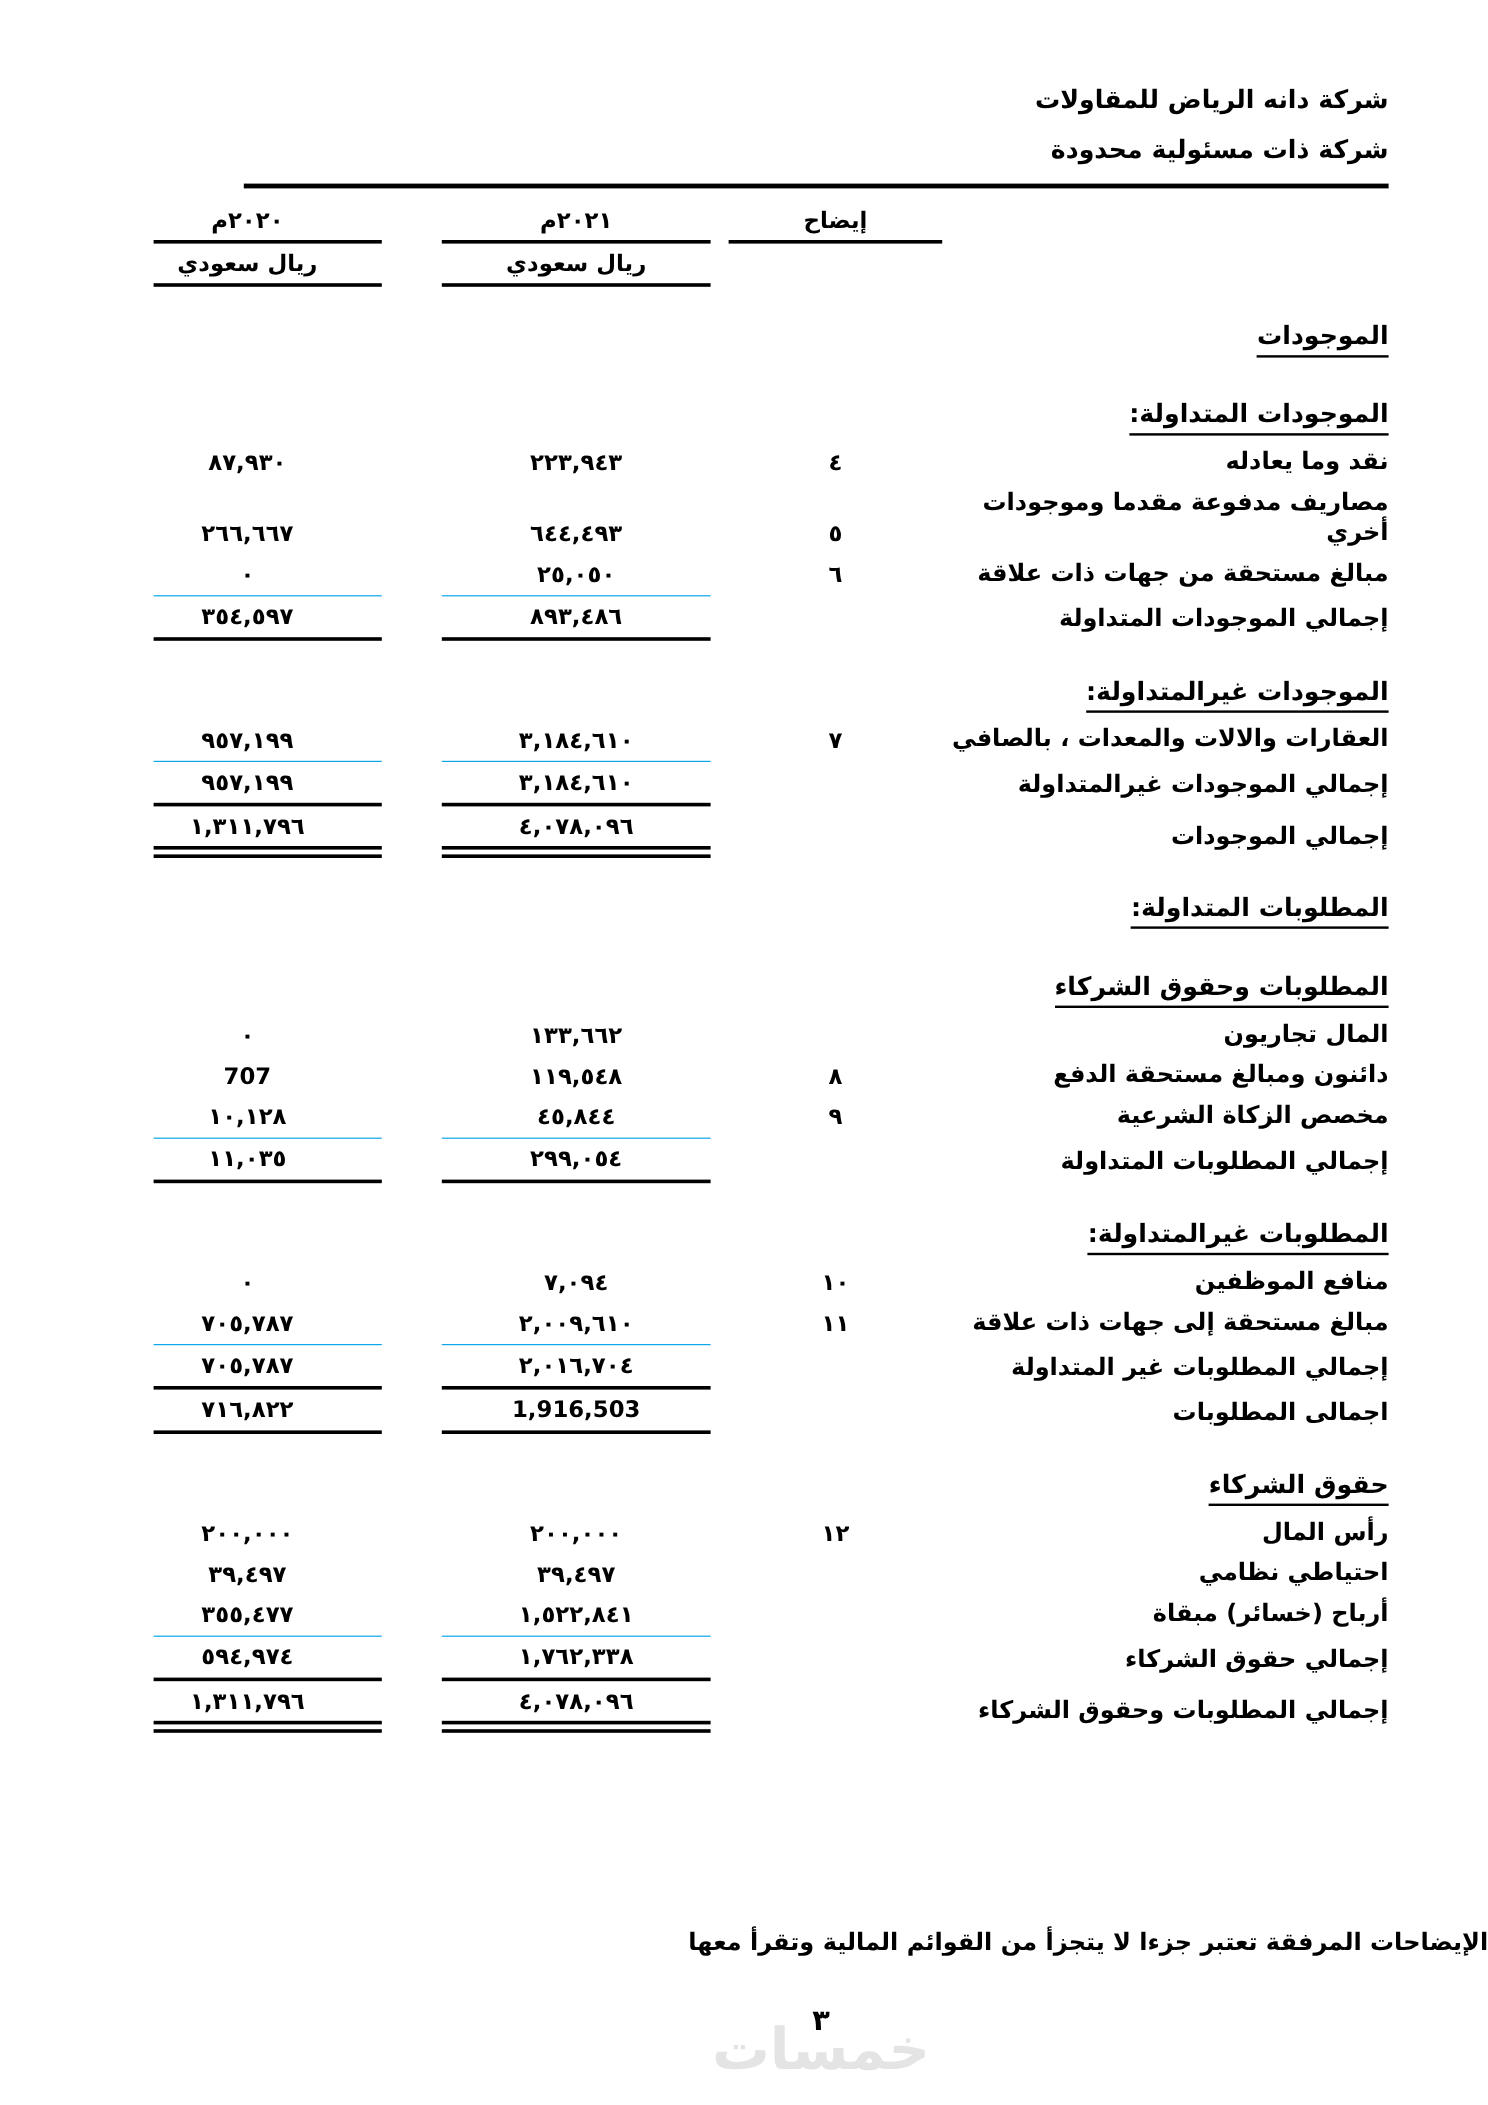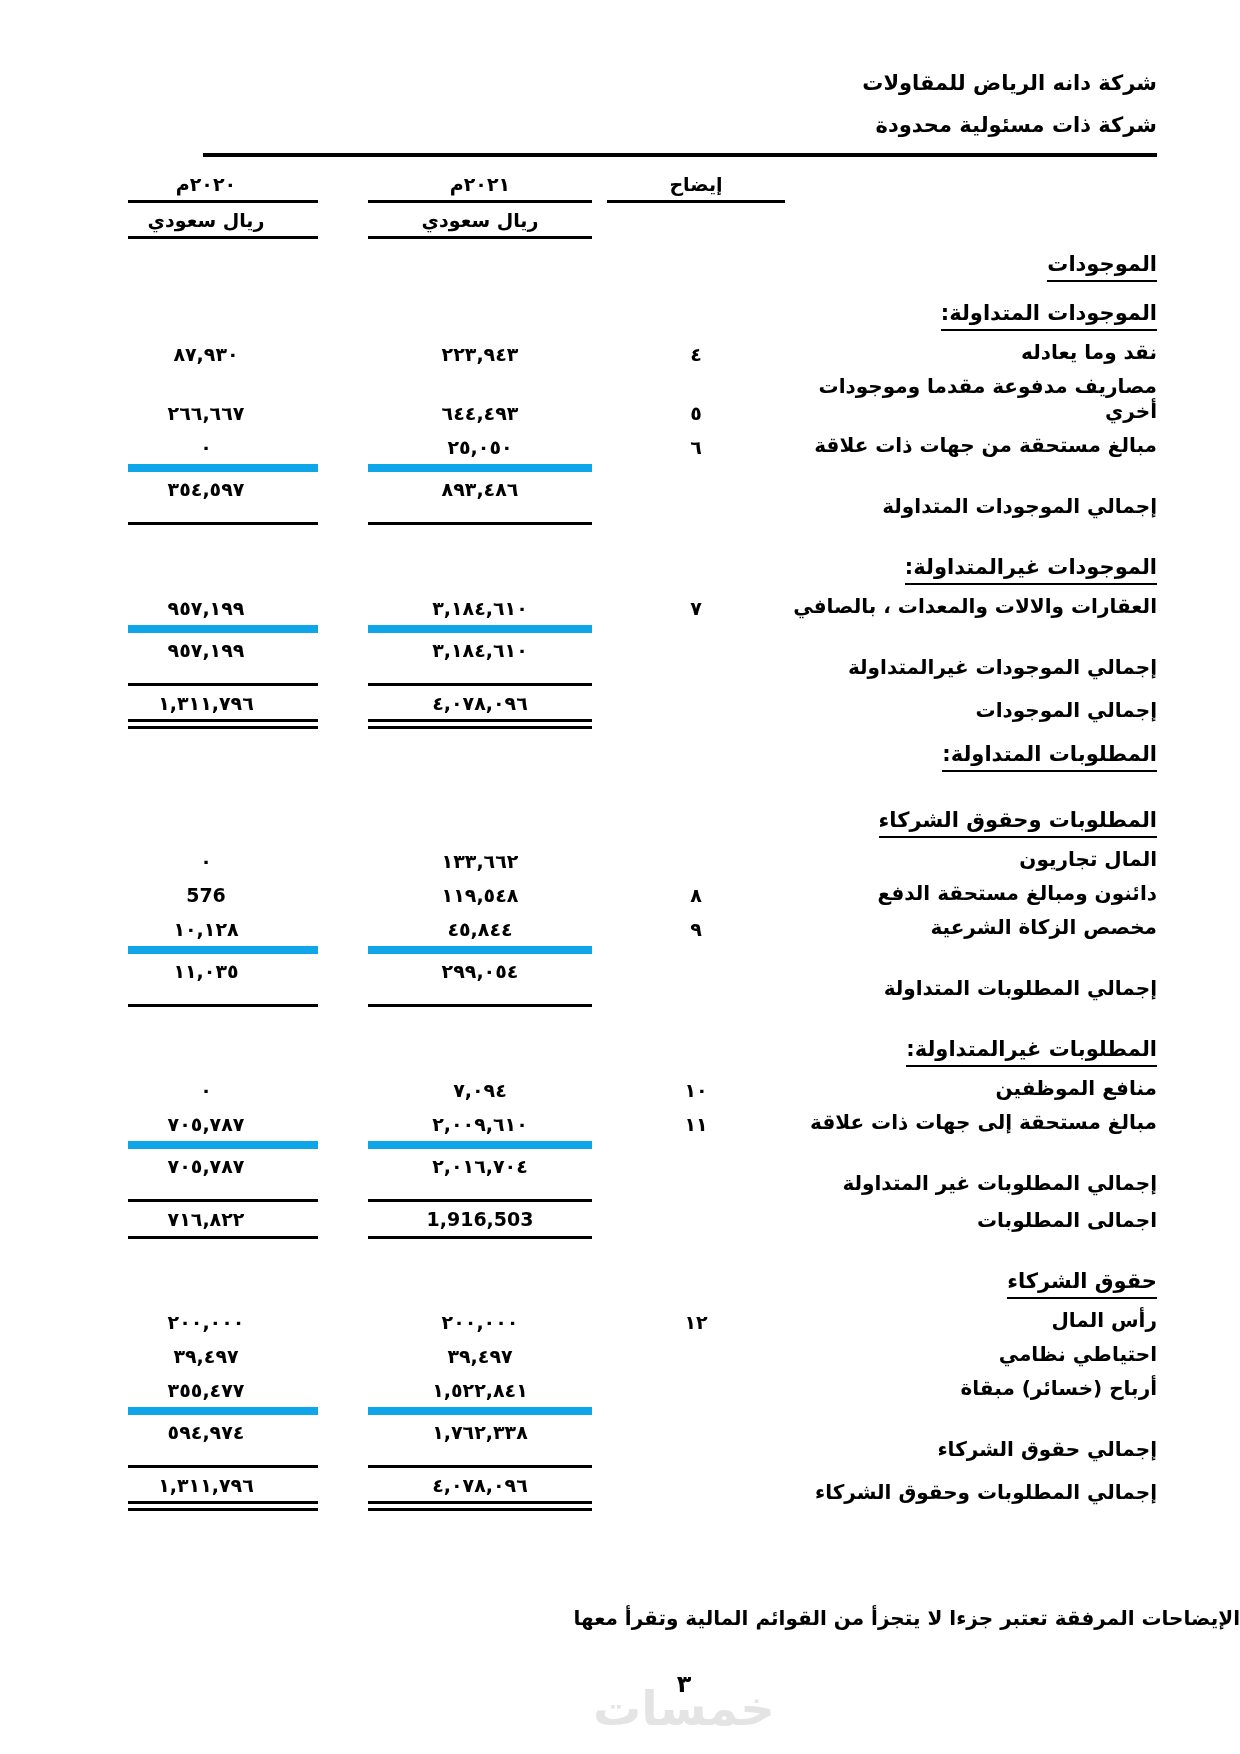--- a/index.html
+++ b/index.html
@@ -36,32 +36,32 @@
   .cell { padding: 3px 0 6px; }
   .lbl { text-align: right; font-size: 20px; line-height: 25px; }
   .note, .v21, .v20 { text-align: center; font-size: 19px; }
 
   
   .hdr .note, .hdr .v21, .hdr .v20 { border-bottom: 3px solid #000; padding-bottom: 5px; }
   .hdr2 .v21, .hdr2 .v20 { border-bottom: 3px solid #000; padding-bottom: 5px; }
   .hdr, .hdr2 { min-height: 36px; }
 
   
-  .k-heading { margin-top: 10px; }
+  .k-heading { margin-top: 26px; }
   .k-heading.gap { margin-top: 27px; }
   .k-heading .lbl-text {
     display: inline-block;
     font-size: 21px;
     border-bottom: 2.5px solid #000;
     padding-bottom: 3px;
   }
   .k-total .v21, .k-total .v20 {
-    border-top: 8px solid #0ea5e9;
+    border-top: 1px solid #0ea5e9;
     border-bottom: 3px solid #000;
-    padding-top: 6px; padding-bottom: 22px;
+    padding-top: 6px; padding-bottom: 6px;
   }
   .k-total2 .v21, .k-total2 .v20 {
     border-bottom: 3px solid #000;
     padding-top: 6px; padding-bottom: 6px;
   }
   .k-grand .v21, .k-grand .v20 {
     border-bottom: 10px double #000;
     padding-top: 6px; padding-bottom: 5px;
   }
   .k-total .lbl, .k-total2 .lbl, .k-grand .lbl { font-size: 20px; }
@@ -215,21 +215,21 @@
     <div class="cell v21">١٣٣,٦٦٢</div>
     <div class="cell"></div>
     <div class="cell v20">٠</div>
   </div>
           <div class="row k-item">
     <div class="cell lbl"><span class="lbl-text">دائنون ومبالغ مستحقة الدفع</span></div>
     <div class="cell note">٨</div>
     <div class="cell"></div>
     <div class="cell v21">١١٩,٥٤٨</div>
     <div class="cell"></div>
-    <div class="cell v20">576</div>
+    <div class="cell v20">707</div>
   </div>
           <div class="row k-item">
     <div class="cell lbl"><span class="lbl-text">مخصص الزكاة الشرعية</span></div>
     <div class="cell note">٩</div>
     <div class="cell"></div>
     <div class="cell v21">٤٥,٨٤٤</div>
     <div class="cell"></div>
     <div class="cell v20">١٠,١٢٨</div>
   </div>
           <div class="row k-total">

